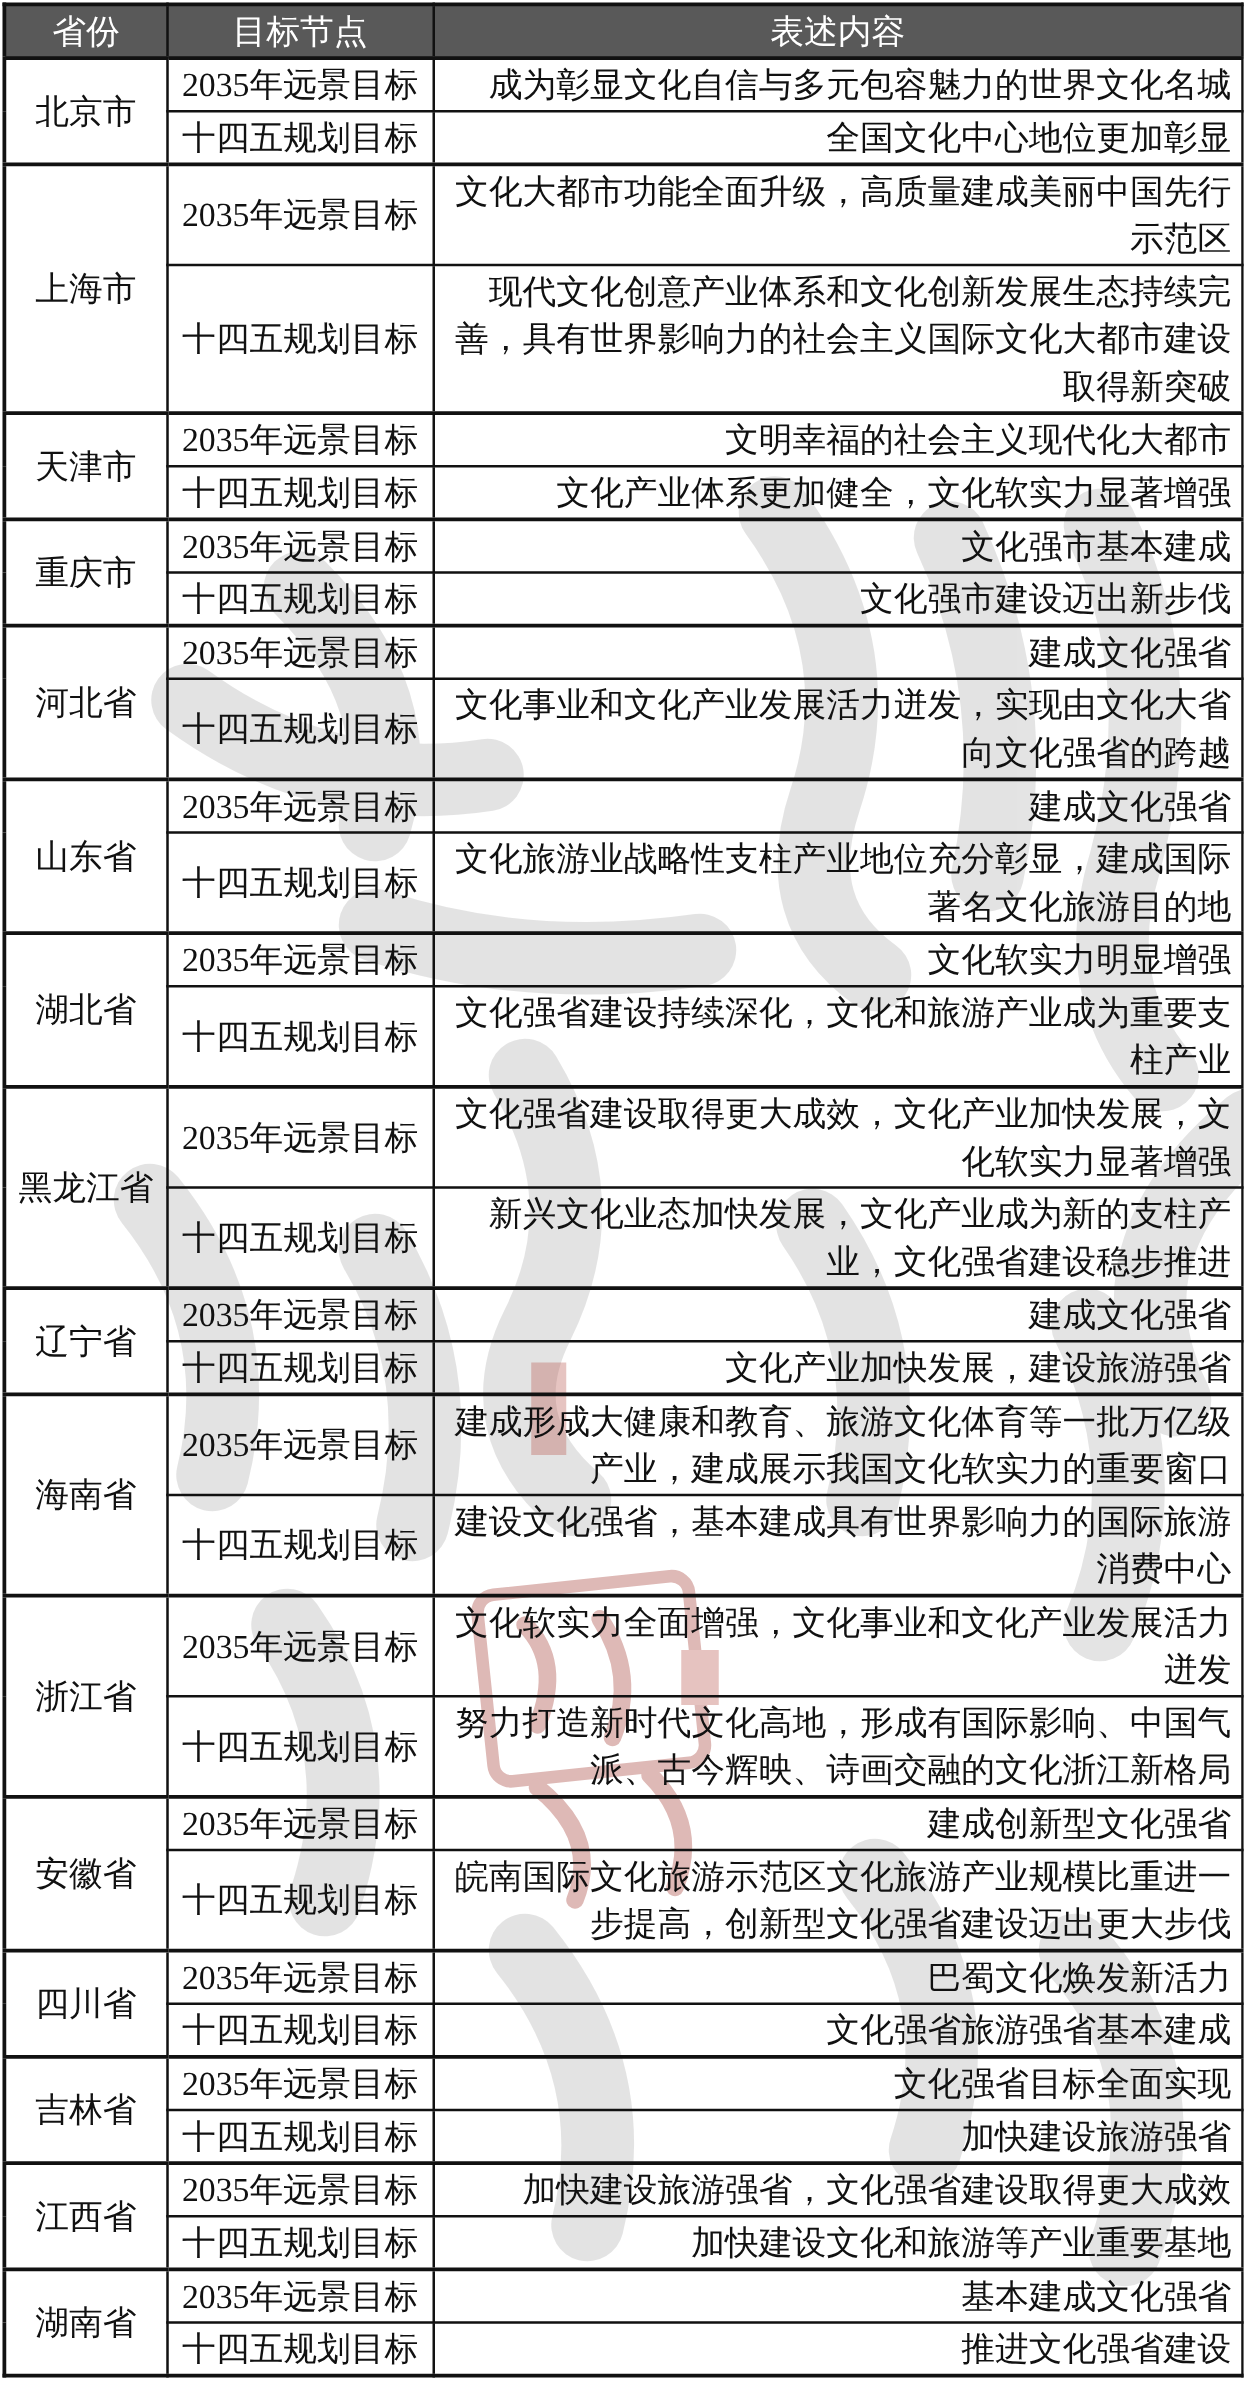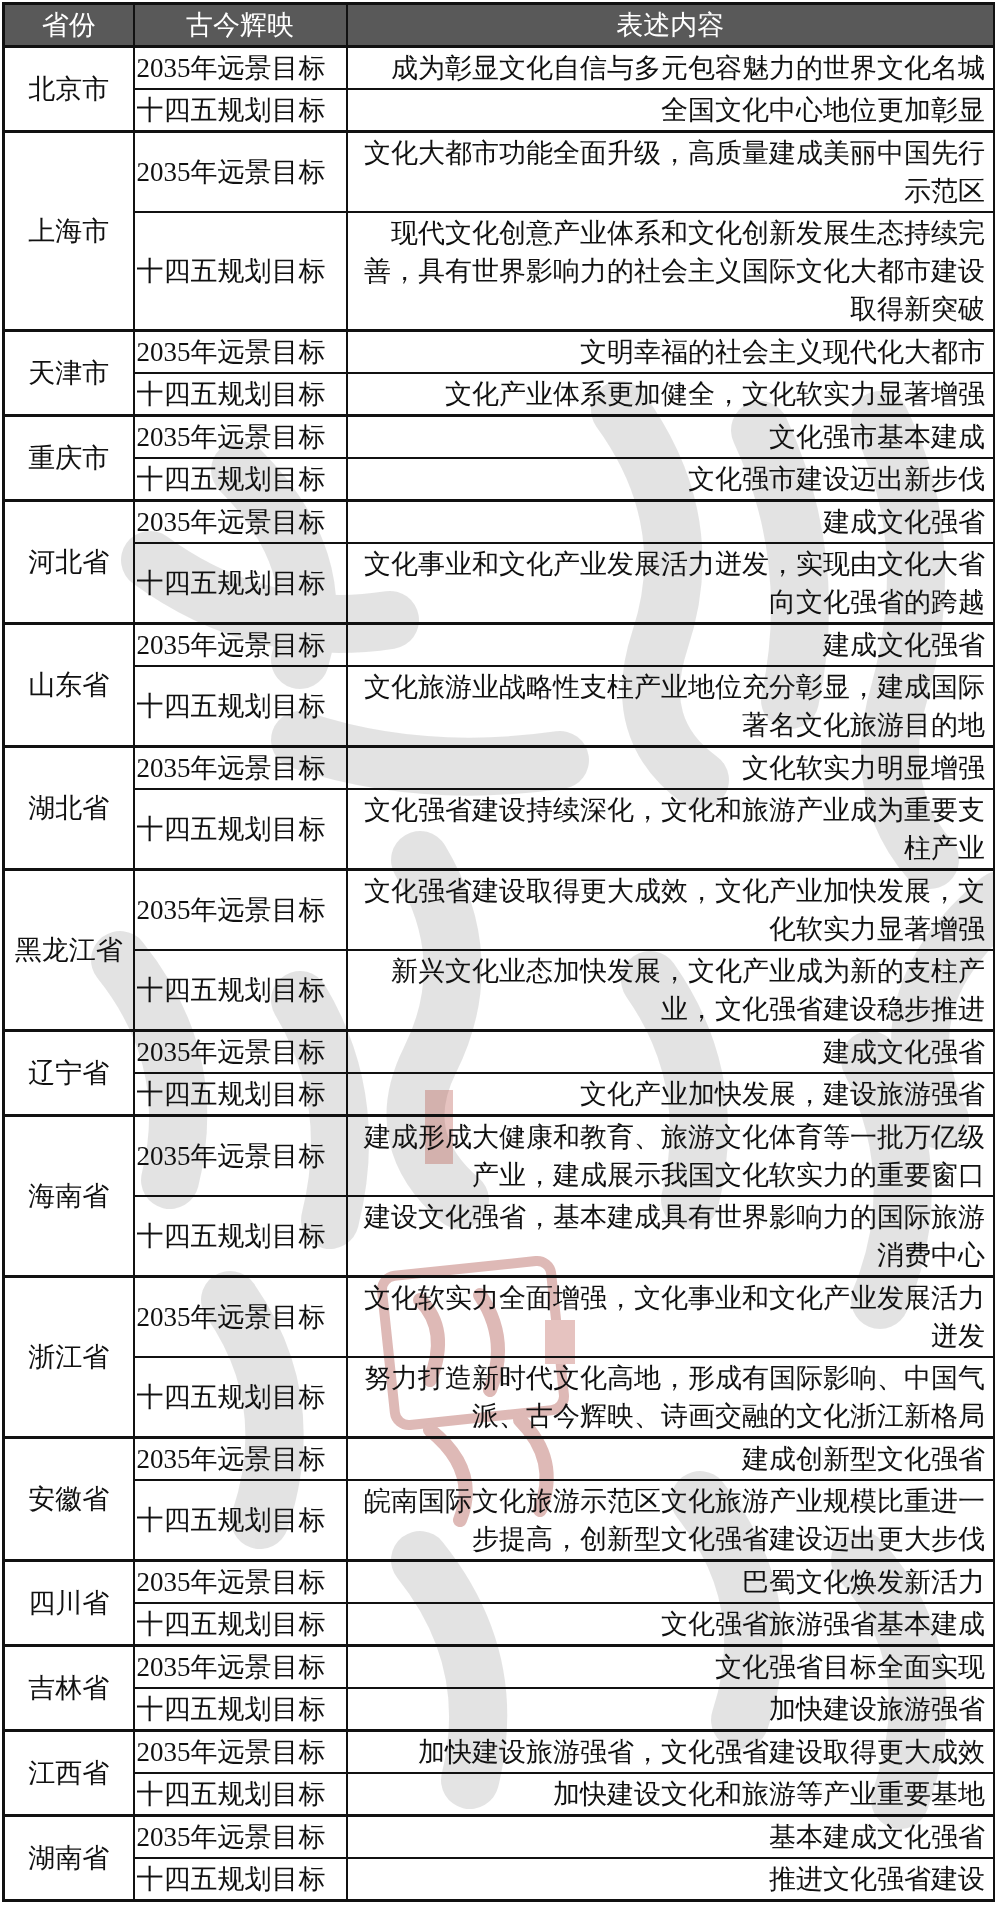--- a/index.html
+++ b/index.html
@@ -55,20 +55,21 @@
     padding: 1px 8px;
     vertical-align: middle;
     background: transparent;
   }
   table.goals td.province {
     text-align: center;
     padding: 1px 2px;
     font-family: Liberation Serif, serif;
   }
   table.goals td.node {
+    text-align: center;
     padding: 1px 2px;
   }
   table.goals td.content {
     text-align: right;
   }
   
   table.goals { border: 3px solid #111111; padding-left: 41px; }
   table.goals tr.group-start td { border-top: 3px solid #111111; }
   table.goals thead tr th { border-bottom: 3px solid #111111; }
 </style>
@@ -113,21 +114,21 @@
 
   <table class="goals">
     <colgroup>
         <col class="c1">
         <col class="c2">
         <col class="c3">
       </colgroup>
     <thead>
       <tr>
         <th>省份</th>
-        <th>古今辉映</th>
+        <th>目标节点</th>
         <th>表述内容</th>
       </tr>
     </thead>
     <tbody id="table-body">
         <tr class="group-start">
           <td class="province" rowspan="2">北京市</td>
           <td class="node">2035年远景目标</td>
           <td class="content">成为彰显文化自信与多元包容魅力的世界文化名城</td>
         </tr>
         <tr>

